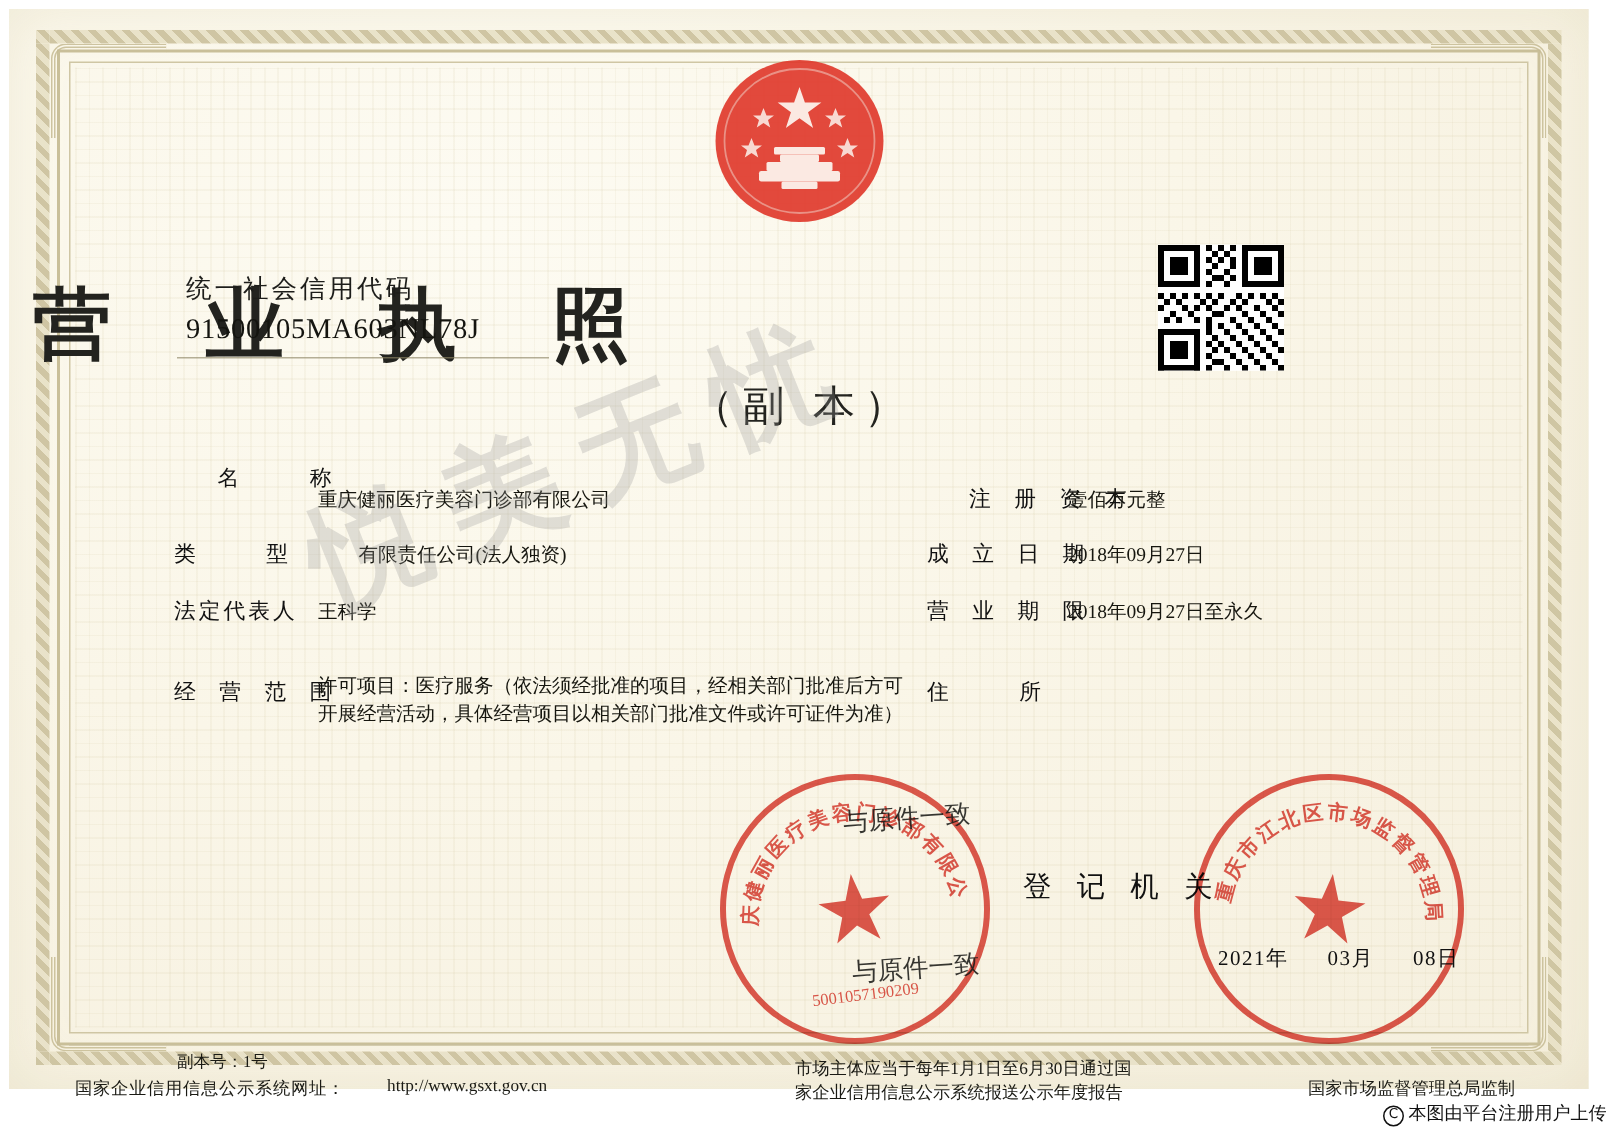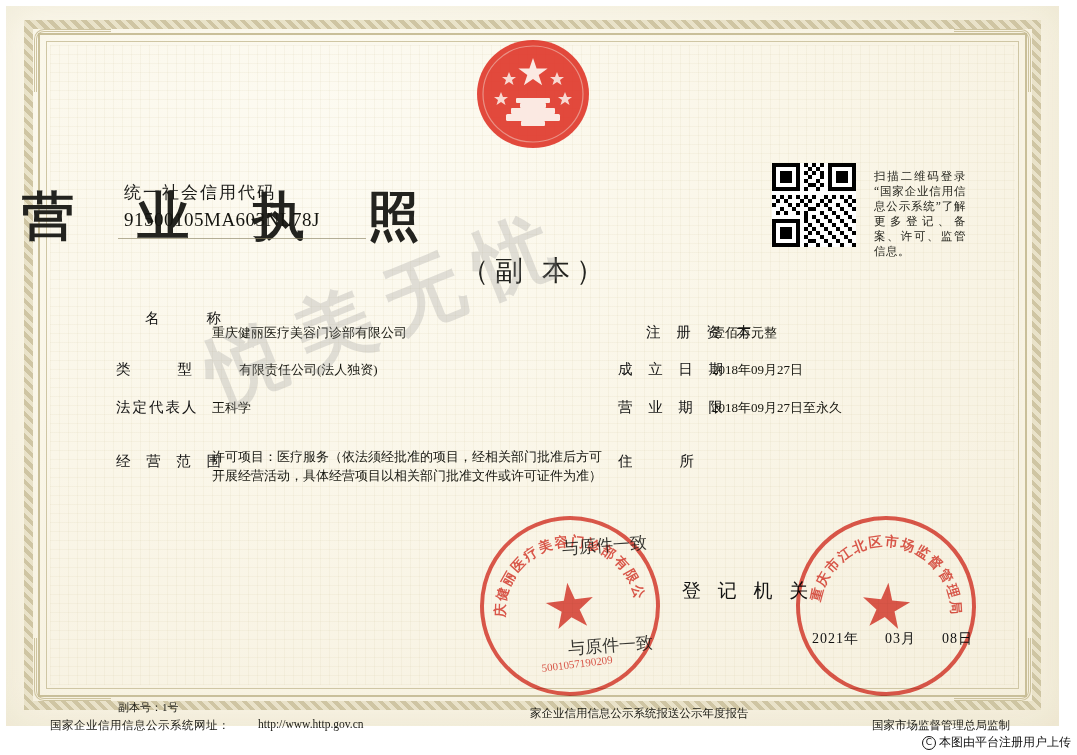--- a/index.html
+++ b/index.html
@@ -492,21 +492,20 @@
           <rect x="16" y="19" width="1" height="1"></rect>
             <rect x="19" y="19" width="1" height="1"></rect>
           <rect x="8" y="20" width="1" height="1"></rect>
             <rect x="11" y="20" width="1" height="1"></rect>
             <rect x="14" y="20" width="1" height="1"></rect>
           <rect x="17" y="20" width="1" height="1"></rect>
             <rect x="20" y="20" width="1" height="1"></rect>
         </g>
       </svg>
     </div>
-    <div class="qr-note">扫描二维码登录“国家企业信用信息公示系统”了解更多登记、备案、许可、监管信息。</div>
 
     <div class="field flabel lbl-name">名　　称</div>
     <div class="field fvalue val-name">重庆健丽医疗美容门诊部有限公司</div>
 
     <div class="field flabel lbl-type">类　　型</div>
     <div class="field fvalue val-type">有限责任公司(法人独资)</div>
 
     <div class="field flabel lbl-legal">法定代表人</div>
     <div class="field fvalue val-legal">王科学</div>
 
@@ -559,22 +558,23 @@
     </div>
 
     <div class="hand hand-1">与原件一致</div>
     <div class="hand hand-2">与原件一致</div>
 
     <div class="watermark">悦美无忧</div>
 
     <div class="footer-rule"></div>
     <div class="serial">副本号：1号</div>
     <div class="foot foot-left">国家企业信用信息公示系统网址：</div>
-    <div class="foot foot-url">http://www.http.gov.cn</div>
+    <div class="foot foot-url">http://www.gsxt.gov.cn</div>
     <div class="foot foot-mid">
+      <div>市场主体应当于每年1月1日至6月30日通过国</div>
       <div>家企业信用信息公示系统报送公示年度报告</div>
     </div>
     <div class="foot foot-right">国家市场监督管理总局监制</div>
   </div>
 
   <div class="platform-note">
     <span class="c">C</span><span>本图由平台注册用户上传</span>
   </div>
 </div>
 

